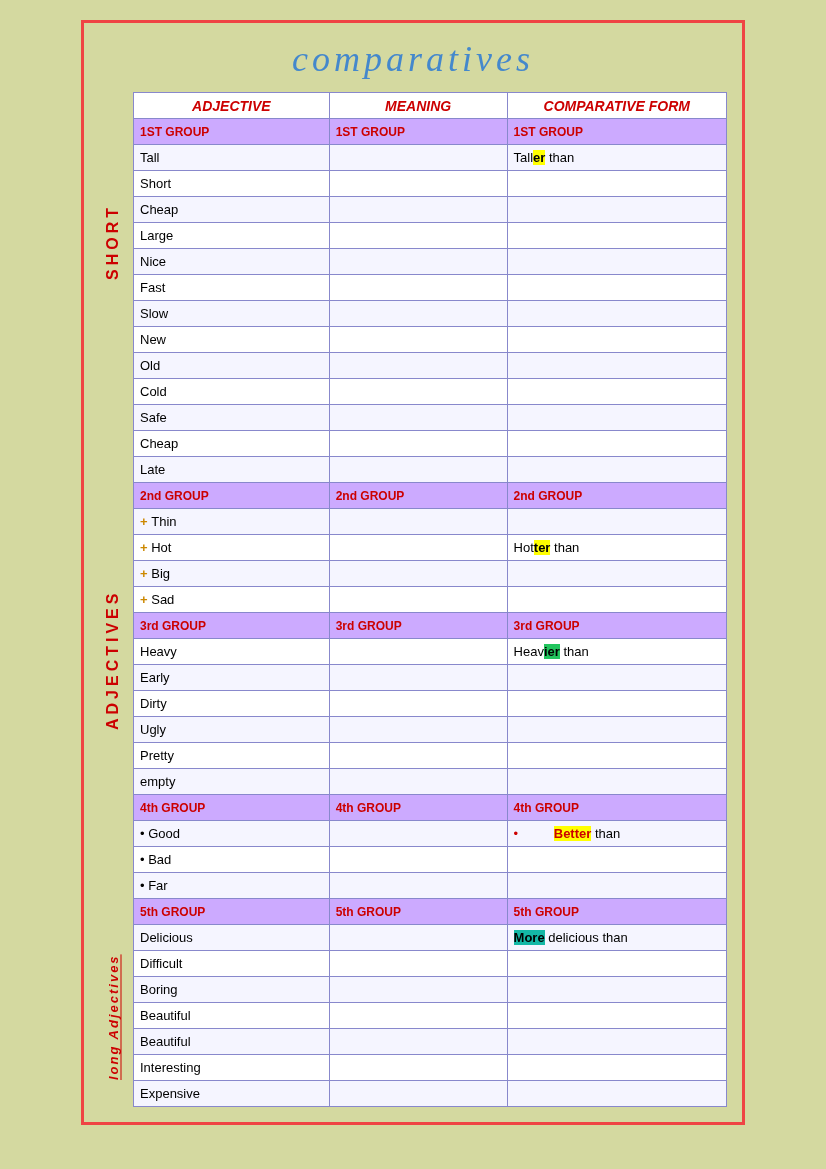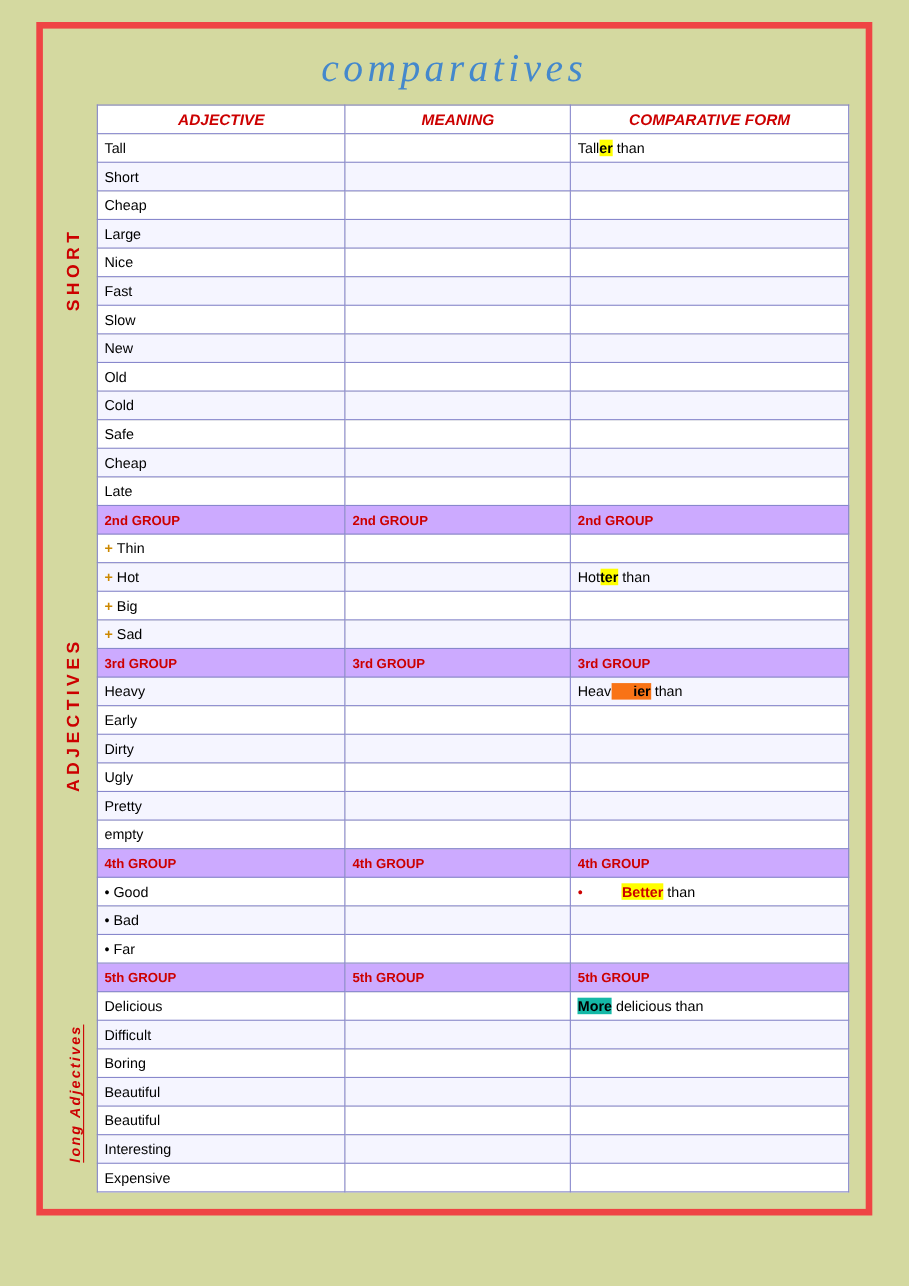--- a/index.html
+++ b/index.html
@@ -8,22 +8,22 @@
       font-family: Arial, sans-serif;
       font-size: 13px;
       display: flex;
       justify-content: center;
       align-items: flex-start;
       min-height: 1169px;
       padding: 20px;
     }
     .page {
       background: #d4d9a0;
-      border: 6px solid #ef4444;
-      width: 760px;
+      border: 3px solid #ef4444;
+      width: 664px;
       padding: 15px;
     }
     .title {
       text-align: center;
       font-size: 36px;
       font-family: 'Times New Roman', serif;
       color: #4488cc;
       letter-spacing: 4px;
       margin-bottom: 12px;
       font-style: italic;
@@ -129,20 +129,25 @@
 
     <table>
       <thead>
         <tr>
           <th class="col-adjective"><em>ADJECTIVE</em></th>
           <th class="col-meaning"><em>MEANING</em></th>
           <th class="col-comparative"><em>COMPARATIVE FORM</em></th>
         </tr>
       </thead>
       <tbody id="table-body">
+      <tr class="group-row">
+            <td>1ST GROUP</td>
+            <td>1ST GROUP</td>
+            <td>1ST GROUP</td>
+          </tr>
           <tr class="data-row">
             <td>Tall</td>
             <td></td>
             <td>Tall<span style="background-color: yellow; font-weight: bold;">er</span>     than</td>
           </tr>
           <tr class="data-row">
             <td>Short</td>
             <td></td>
             <td></td>
           </tr>
@@ -227,21 +232,21 @@
             <td></td>
           </tr>
           <tr class="group-row">
             <td>3rd  GROUP</td>
             <td>3rd  GROUP</td>
             <td>3rd  GROUP</td>
           </tr>
           <tr class="data-row">
             <td>Heavy</td>
             <td></td>
-            <td>Heav<span style="background-color: #f97316; font-weight: bold; padding-left: 20px;">ier</span>     than</td>
+            <td>Heav<span style="background-color: #22c55e; font-weight: bold;">ier</span>     than</td>
           </tr>
           <tr class="data-row">
             <td>Early</td>
             <td></td>
             <td></td>
           </tr>
           <tr class="data-row">
             <td>Dirty</td>
             <td></td>
             <td></td>

